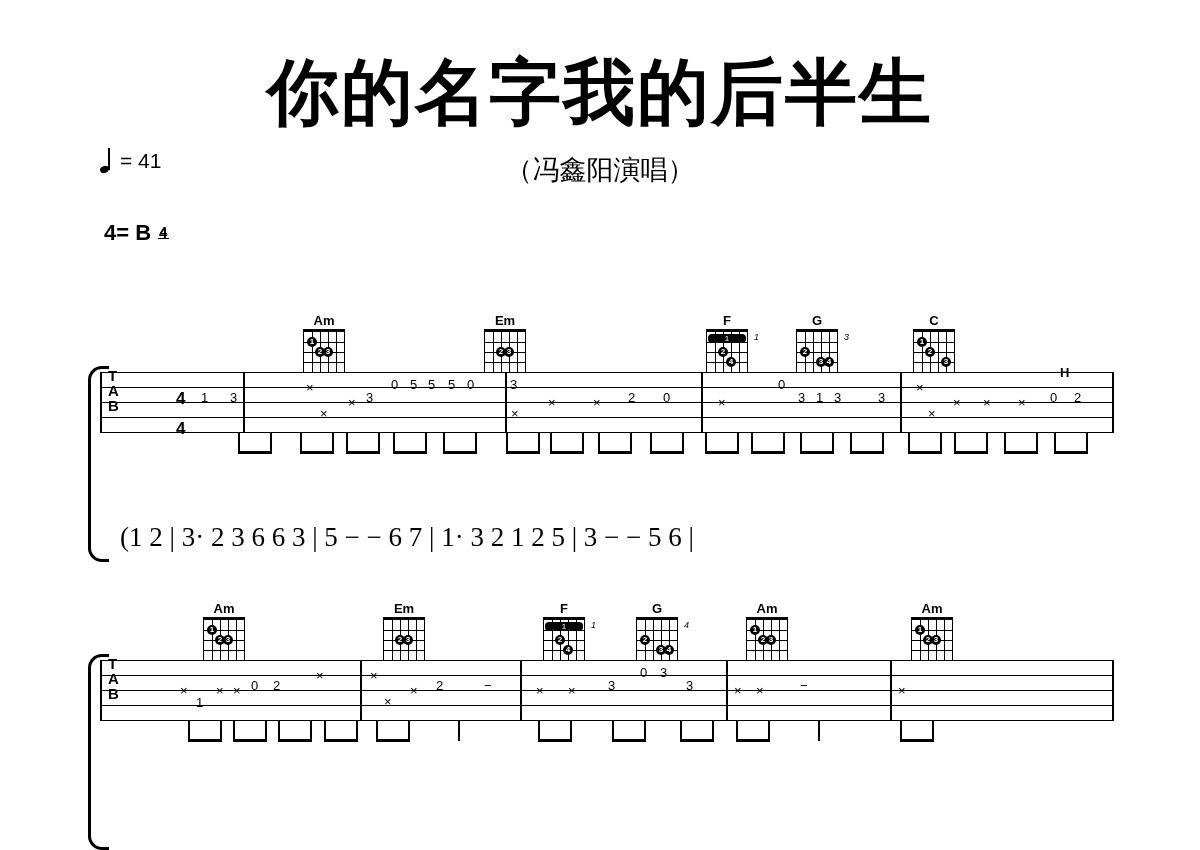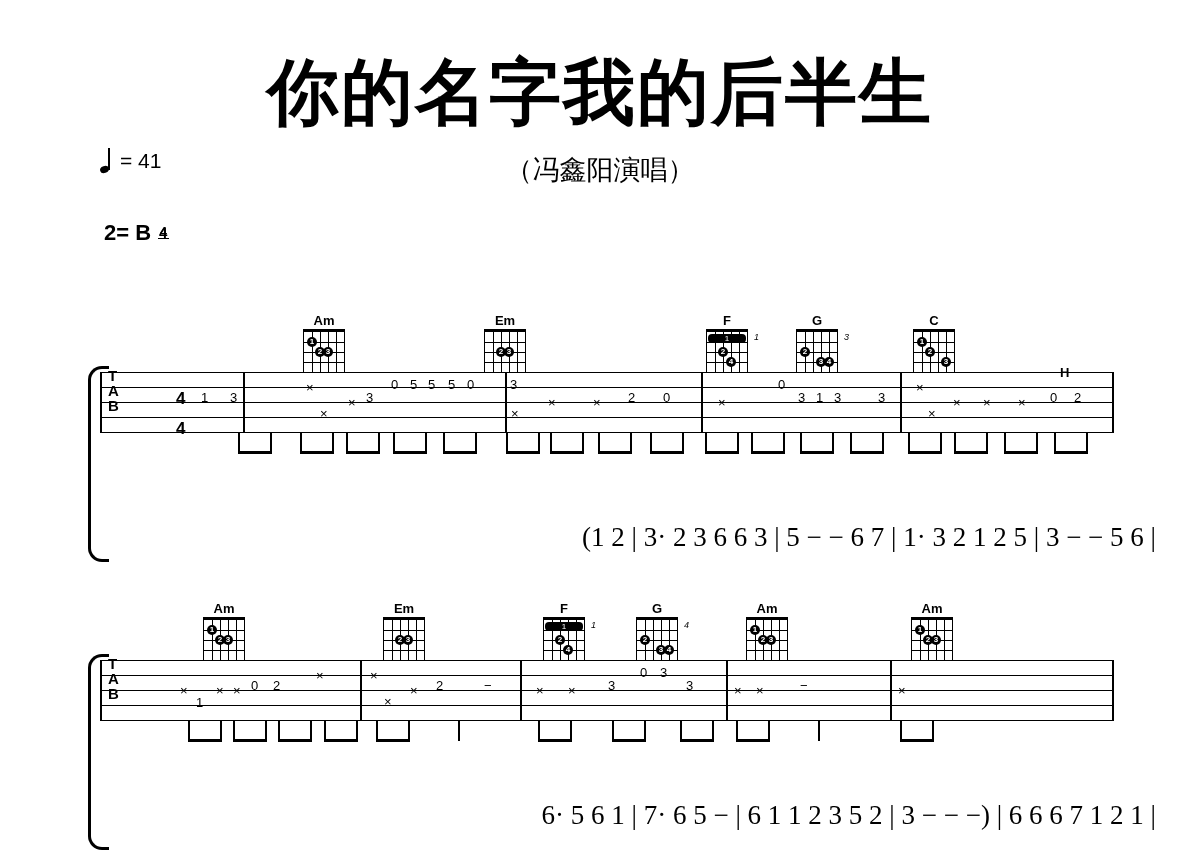--- a/index.html
+++ b/index.html
@@ -111,23 +111,23 @@
   .grid .h{position:absolute;left:0;right:0;height:1px;background:#000;}
   .grid .h.h1{top:10px;} .grid .h.h2{top:20px;} .grid .h.h3{top:30px;}
   .grid .dot{position:absolute;font-size:8px;font-weight:bold;color:#fff;background:#000;border-radius:50%;
     width:10px;height:10px;line-height:10px;text-align:center;}
   .grid .barre{position:absolute;height:9px;background:#000;border-radius:4px;}
   .grid .barre span{color:#fff;font-size:8px;line-height:9px;display:block;text-align:center;}
   .chord .fretnum{position:absolute;right:-8px;top:18px;font-size:9px;font-style:italic;}
 
   
   .jianpu{
-    position:absolute;left:120px;right:44px;
+    position:absolute;left:120px;right:64px;
     font-size:27px;font-family:"Liberation Serif", serif;
-    letter-spacing:0;white-space:nowrap;text-align:right;
+    letter-spacing:0;white-space:nowrap;
   }
   .jp1{top:522px;}
   .jp2{top:800px;}
 </style>
 </head>
 <body>
 
 <div class="sheet">
 
   <div class="title">你的名字我的后半生</div>
@@ -135,21 +135,21 @@
 
   <div class="tempo">
     <span class="note">
       <span class="head"></span>
         <span class="stem"></span>
     </span>
     <span>= 41</span>
   </div>
 
   <div class="keysig">
-    <span>2= B</span>
+    <span>4= B</span>
     <span class="timesig">
       <span class="num">4</span>
       <span>4</span>
     </span>
   </div>
 
 
 
   <div class="system sys1">
 
@@ -572,17 +572,14 @@
     <div class="rh single" style="left:730px;">
         <span class="s1"></span>
       </div>
     <div class="rh" style="left:812px;">
         <span class="s1"></span>
         <span class="s2"></span>
         <span class="beam"></span>
       </div>
   </div>
 
-  <div class="jianpu jp jp2">
-    <span>6· 5 6 1 | 7· 6 5 − | 6 1 1 2 3 5 2 | 3 − − −) | 6 6 6 7 1 2 1 |</span>
-  </div>
 
 </div>
 
 </body></html>

